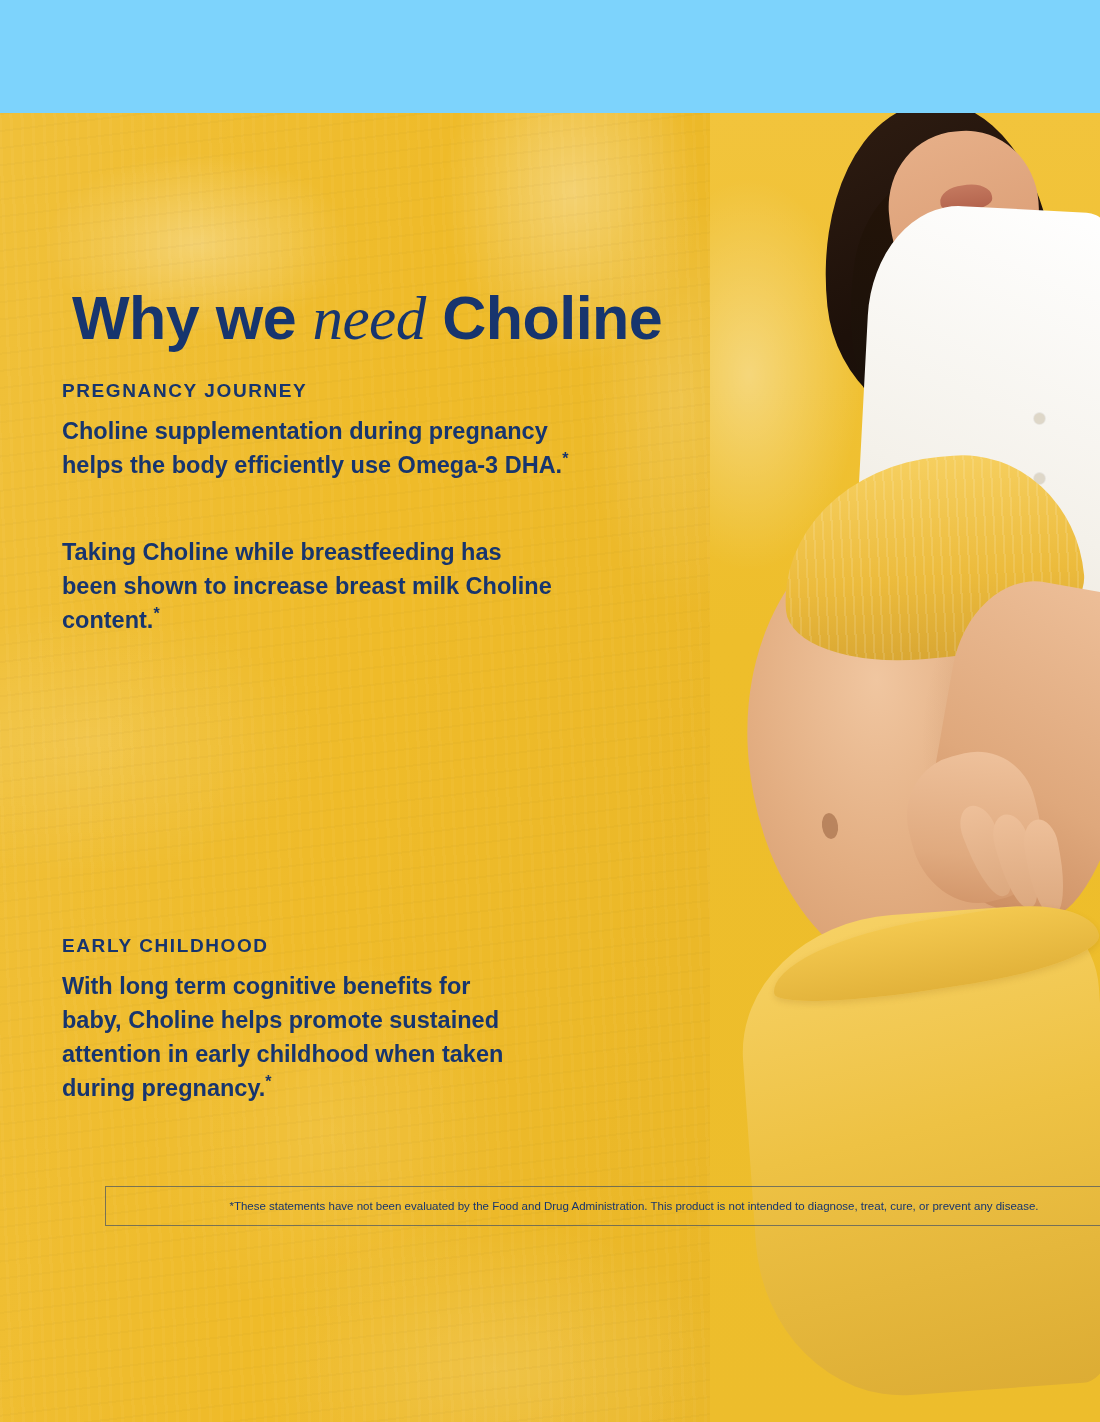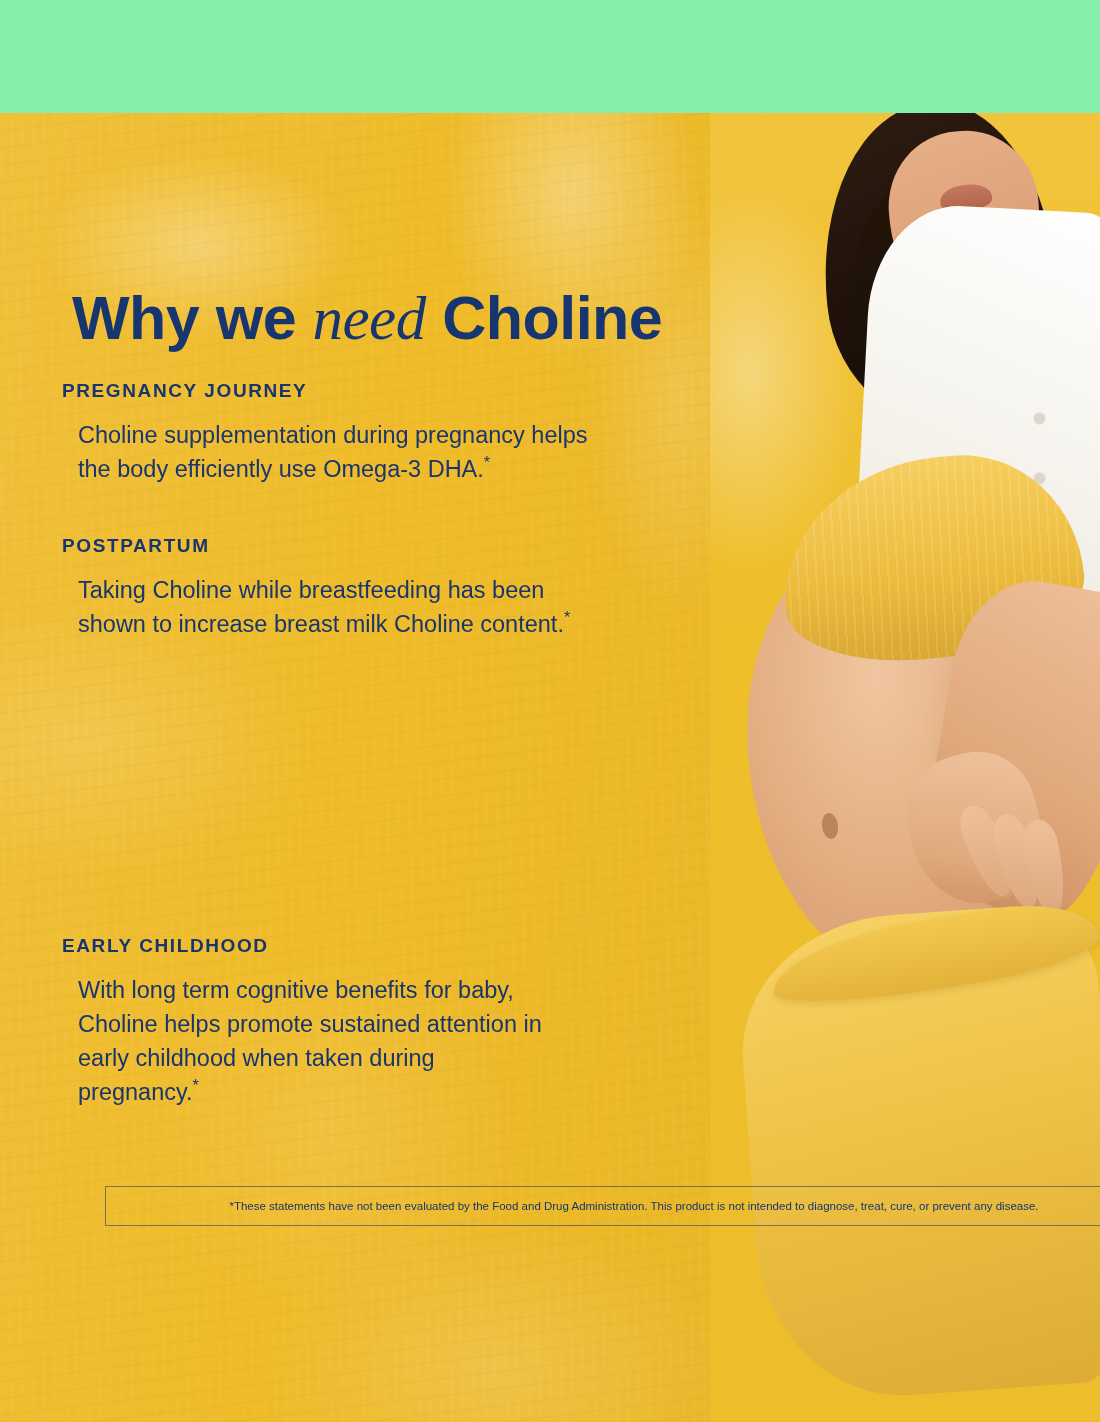--- a/index.html
+++ b/index.html
@@ -8,21 +8,21 @@
     background: #ffffff;
   }
   body {
     font-family: "Liberation Sans", sans-serif;
   }
   .page {
     position: relative;
     width: 1100px;
     height: 1422px;
     overflow: hidden;
-    background: #86efac;
+    background: #7dd3fc;
   }
 
   
   .panel {
     position: absolute;
     left: 0;
     top: 113px;
     width: 1100px;
     height: 1309px;
     background: #f0bc2a;
@@ -255,22 +255,22 @@
     color: #17356e;
     font-size: 19px;
     font-weight: 700;
     letter-spacing: 1.6px;
     margin: 0 0 12px 0;
   }
   .section-body {
     color: #17356e;
     font-size: 23.5px;
     line-height: 34px;
-    font-weight: 400;
-    margin: 16px;
+    font-weight: 700;
+    margin: 0;
     max-width: 540px;
   }
   .section-body sup {
     font-size: 16px;
     line-height: 0;
     vertical-align: super;
   }
 
   .s1 { top: 380px; }
   .s2 { top: 535px; }
@@ -334,21 +334,20 @@
   </div>
 
   <h1 class="title"><span>Why we </span><em>need</em><span> Choline</span></h1>
 
   <div class="section s1">
     <div class="section-head">PREGNANCY JOURNEY</div>
     <p class="section-body"><span>Choline supplementation during pregnancy helps the body efficiently use Omega-3 DHA.</span><sup>*</sup></p>
   </div>
 
   <div class="section s2">
-    <div class="section-head">POSTPARTUM</div>
     <p class="section-body" style="max-width:500px;"><span>Taking Choline while breastfeeding has been shown to increase breast milk Choline content.</span><sup>*</sup></p>
   </div>
 
   <div class="section s3">
   </div>
 
   <div class="section s4">
     <div class="section-head">EARLY CHILDHOOD</div>
     <p class="section-body" style="max-width:470px;"><span>With long term cognitive benefits for baby, Choline helps promote sustained attention in early childhood when taken during pregnancy.</span><sup>*</sup></p>
   </div>

